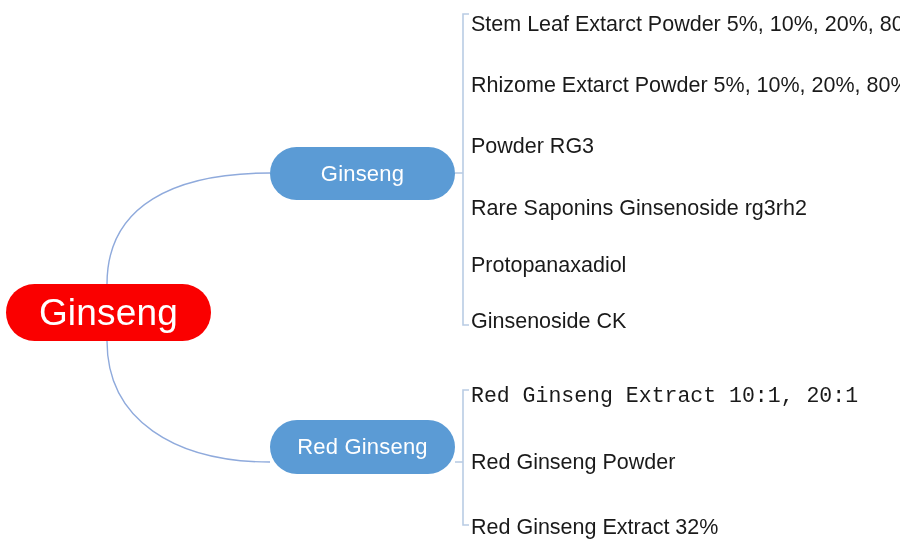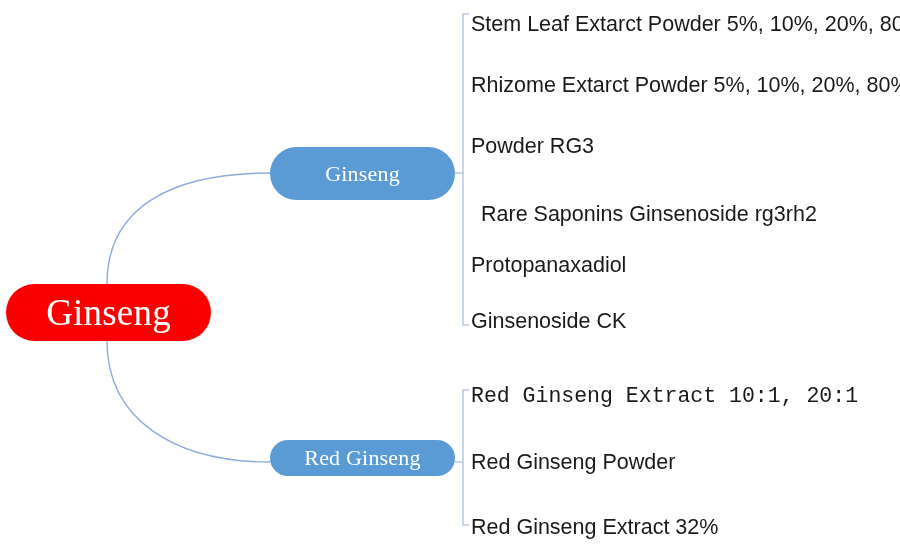--- a/index.html
+++ b/index.html
@@ -31,21 +31,20 @@
   
   .node {
     position: absolute;
     display: flex;
     align-items: center;
     justify-content: center;
     box-sizing: border-box;
     color: #ffffff;
     white-space: nowrap;
     letter-spacing: 0.2px;
-    font-family: Liberation Serif, serif;
   }
   .node-root {
     left: 6px;
     top: 284px;
     width: 205px;
     height: 57px;
     background: #fa0000;
     border-radius: 29px;
     font-size: 37px;
     font-weight: 400;
@@ -57,23 +56,23 @@
     font-weight: 400;
   }
   .node-ginseng {
     left: 270px;
     top: 147px;
     width: 185px;
     height: 53px;
   }
   .node-red-ginseng {
     left: 270px;
-    top: 440px;
+    top: 420px;
     width: 185px;
-    height: 36px;
+    height: 54px;
   }
 
   
   .leaf {
     position: absolute;
     left: 471px;
     color: #1a1a1a;
     font-size: 21.5px;
     font-weight: 400;
     white-space: nowrap;
@@ -106,21 +105,21 @@
     <span>Ginseng</span>
   </div>
 
   <div class="node node-branch node-red-ginseng">
     <span>Red Ginseng</span>
   </div>
 
   <div class="leaf" style="top:14px;">Stem Leaf Extarct Powder 5%, 10%, 20%, 80%</div>
   <div class="leaf" style="top:75px;">Rhizome Extarct Powder 5%, 10%, 20%, 80%</div>
   <div class="leaf" style="top:136px;">Powder RG3</div>
-  <div class="leaf" style="top:204px;margin-left:10px;">Rare Saponins Ginsenoside rg3rh2</div>
+  <div class="leaf" style="top:198px;">Rare Saponins Ginsenoside rg3rh2</div>
   <div class="leaf" style="top:311px;">Ginsenoside CK</div>
   <div class="leaf" style="top:255px;">Protopanaxadiol</div>
 
   <div class="leaf" style="top:386px;font-family:Liberation Mono, monospace;">Red Ginseng Extract 10:1, 20:1</div>
   <div class="leaf" style="top:452px;">Red Ginseng Powder</div>
   <div class="leaf" style="top:517px;">Red Ginseng Extract 32%</div>
 
 </div>
 
 </body></html>

